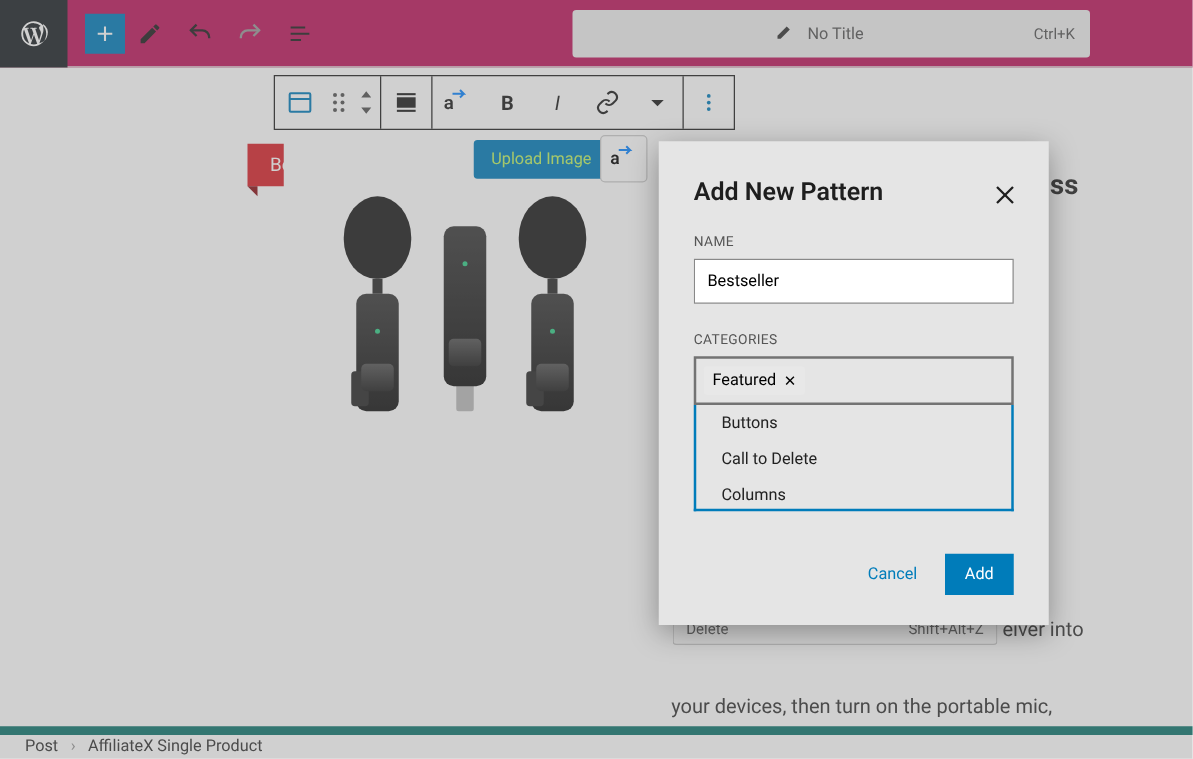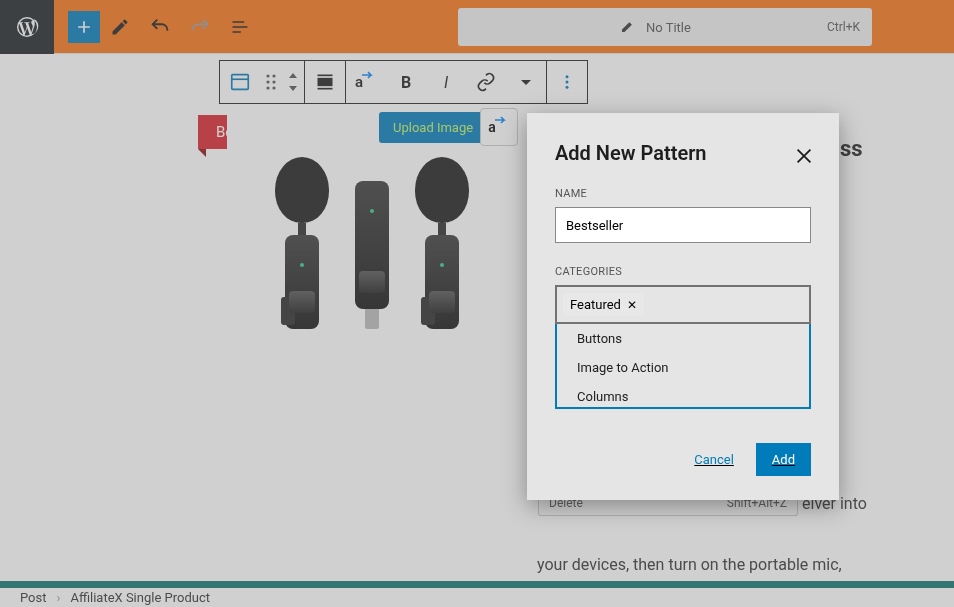--- a/index.html
+++ b/index.html
@@ -1,20 +1,20 @@
 <!DOCTYPE html>
 <html><head>
 <meta charset="utf-8">
 <style>
   * { box-sizing: border-box; margin: 0; padding: 0; font-family: -apple-system, BlinkMacSystemFont, "Segoe UI", Roboto, sans-serif; }
   html, body { width: 954px; height: 607px; overflow: hidden; background: #fff; }
   .app-overlay { position: absolute; inset: 0; background: rgba(120,120,120,0.35); pointer-events: none; z-index: 50; }
 
   
-  .topbar { position: absolute; top:0; left:0; right:0; height:54px; background:#f97316; border-bottom:1px solid #e4e4e4; display:flex; align-items:center; }
+  .topbar { position: absolute; top:0; left:0; right:0; height:54px; background:#be185d; border-bottom:1px solid #e4e4e4; display:flex; align-items:center; }
   .wp-logo { width:54px; height:54px; background:#1d2327; display:flex; align-items:center; justify-content:center; }
   .wp-logo svg { width:24px; height:24px; fill:#fff; }
   .add-block { width:32px; height:32px; background:#007cba; display:flex; align-items:center; justify-content:center; margin-left:14px; }
   .tb-icon { width:40px; height:40px; display:flex; align-items:center; justify-content:center; color:#1e1e1e; }
   .tb-icon.dimmed { color:#9a9a9a; }
   .title-field { position:absolute; left:458px; top:8px; width:414px; height:38px; background:#eeeeef; border-radius:3px; display:flex; align-items:center; padding:0 12px; color:#555; font-size:13px; }
   .title-field .pen { margin-left:150px; margin-right:10px; }
   .title-field .kb { margin-left:auto; color:#555; font-size:12px; }
 
   
@@ -46,21 +46,21 @@
   .modal { position:absolute; top:113px; left:527px; width:312px; background:#e5e5e5; box-shadow:0 6px 22px rgba(0,0,0,0.35); z-index:100; padding:28px 28px 24px; }
   .modal h2 { font-size:20px; font-weight:600; color:#1e1e1e; }
   .modal .close { position:absolute; top:32px; right:24px; cursor:pointer; }
   .modal-label { font-size:11px; text-transform:uppercase; color:#555; letter-spacing:0.3px; margin-top:22px; margin-bottom:7px; }
   .modal-input { width:100%; height:36px; border:1px solid #888; padding:0 10px; font-size:13px; }
   .token-box { width:100%; border:2px solid #737373; padding:6px; display:flex; flex-wrap:wrap; }
   .token { background:#e8e8e8; border-radius:3px; padding:4px 7px; font-size:13px; display:flex; align-items:center; gap:6px; }
   .token .x { font-size:12px; cursor:pointer; }
   .dropdown { width:100%; border:2px solid #007cba; border-top:none; height:85px; overflow-y:scroll; }
   .dropdown-item { padding:7px 20px; font-size:13px; color:#222; cursor:pointer; }
-  .modal-footer { display:flex; justify-content:flex-end; align-items:center; gap:12px; margin-top:34px;text-decoration:underline; }
+  .modal-footer { display:flex; justify-content:flex-end; align-items:center; gap:12px; margin-top:34px; }
   .btn-cancel { color:#007cba; font-size:13px; background:none; border:none; padding:8px 10px; cursor:pointer; }
   .btn-add { background:#007cba; color:#fff; font-size:13px; border:none; padding:9px 16px; cursor:pointer; }
 
   
   .dropdown::-webkit-scrollbar { width:14px; }
   .dropdown::-webkit-scrollbar-track { background:#f1f1f1; }
   .dropdown::-webkit-scrollbar-thumb { background:#c4c4c4; }
 
   
   .mic { position:relative; }
@@ -247,21 +247,21 @@
 
   <div class="modal-label">Categories</div>
   <div class="token-box">
     <div class="token">
       <span>Featured</span>
       <span class="x">✕</span>
     </div>
   </div>
   <div class="dropdown">
     <div class="dropdown-item">Buttons</div>
-    <div class="dropdown-item">Image to Action</div>
+    <div class="dropdown-item">Call to Delete</div>
     <div class="dropdown-item">Columns</div>
   </div>
 
   <div class="modal-footer">
     <button class="btn-cancel"><span>Cancel</span></button>
     <button class="btn-add"><span>Add</span></button>
   </div>
 </div>
 
 </body></html>

